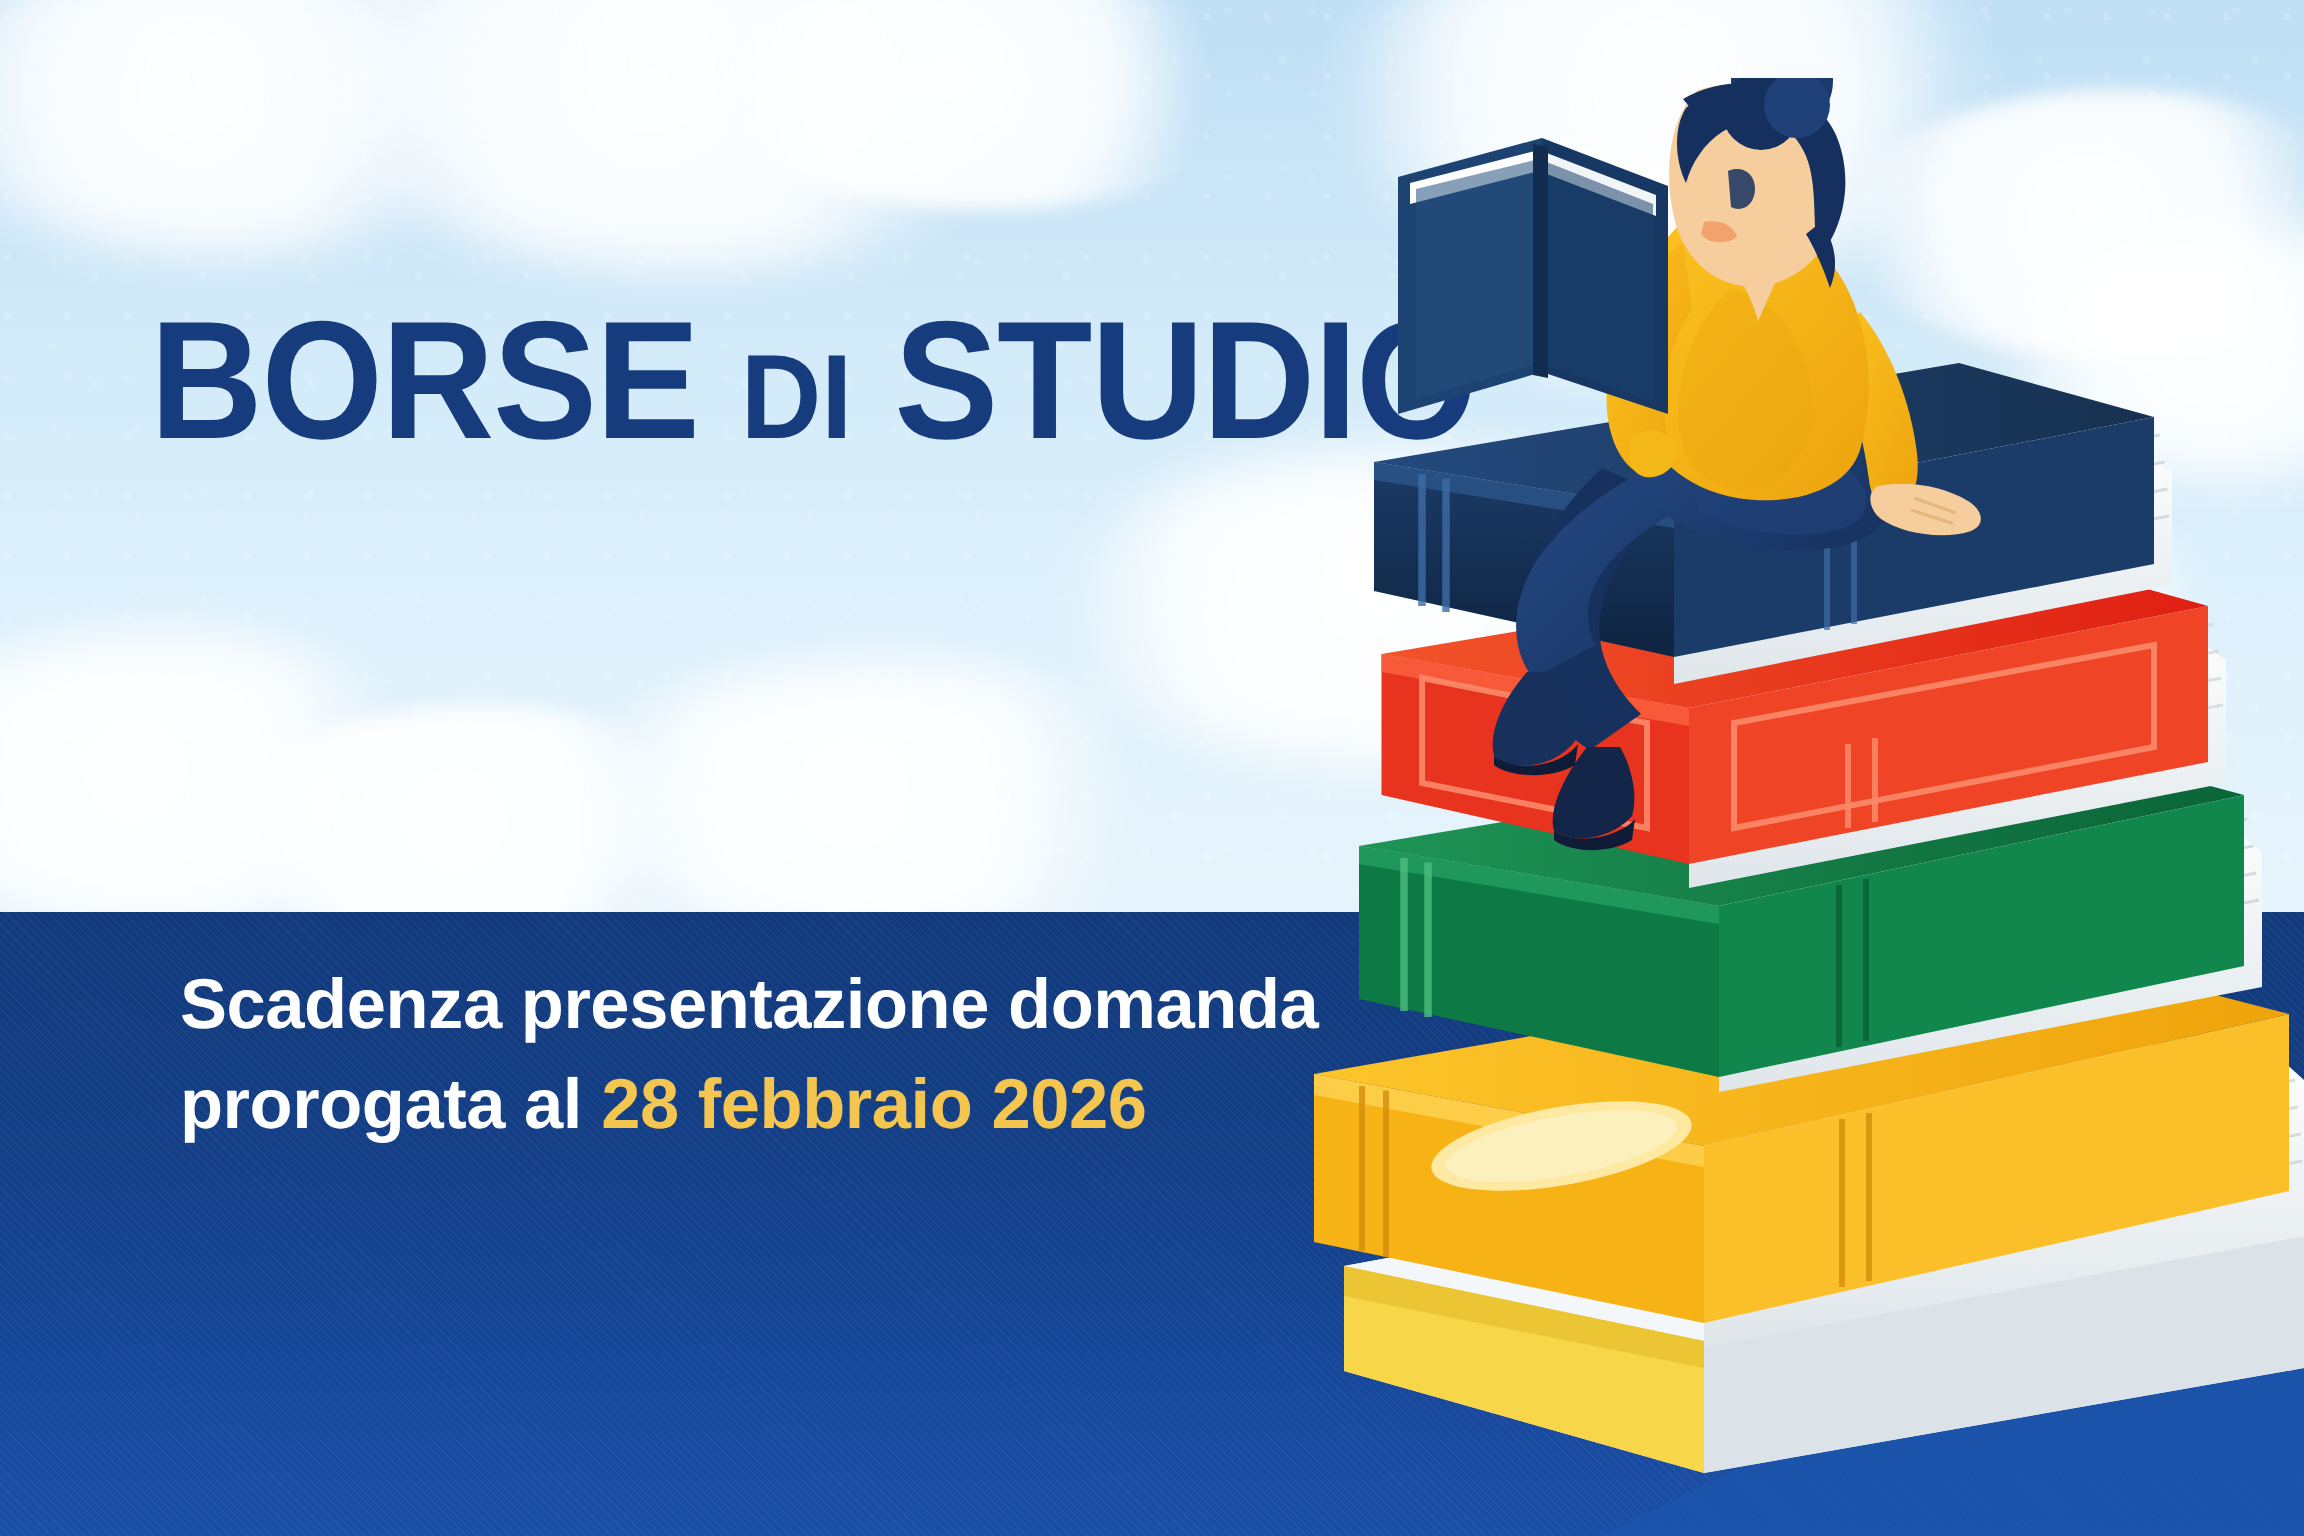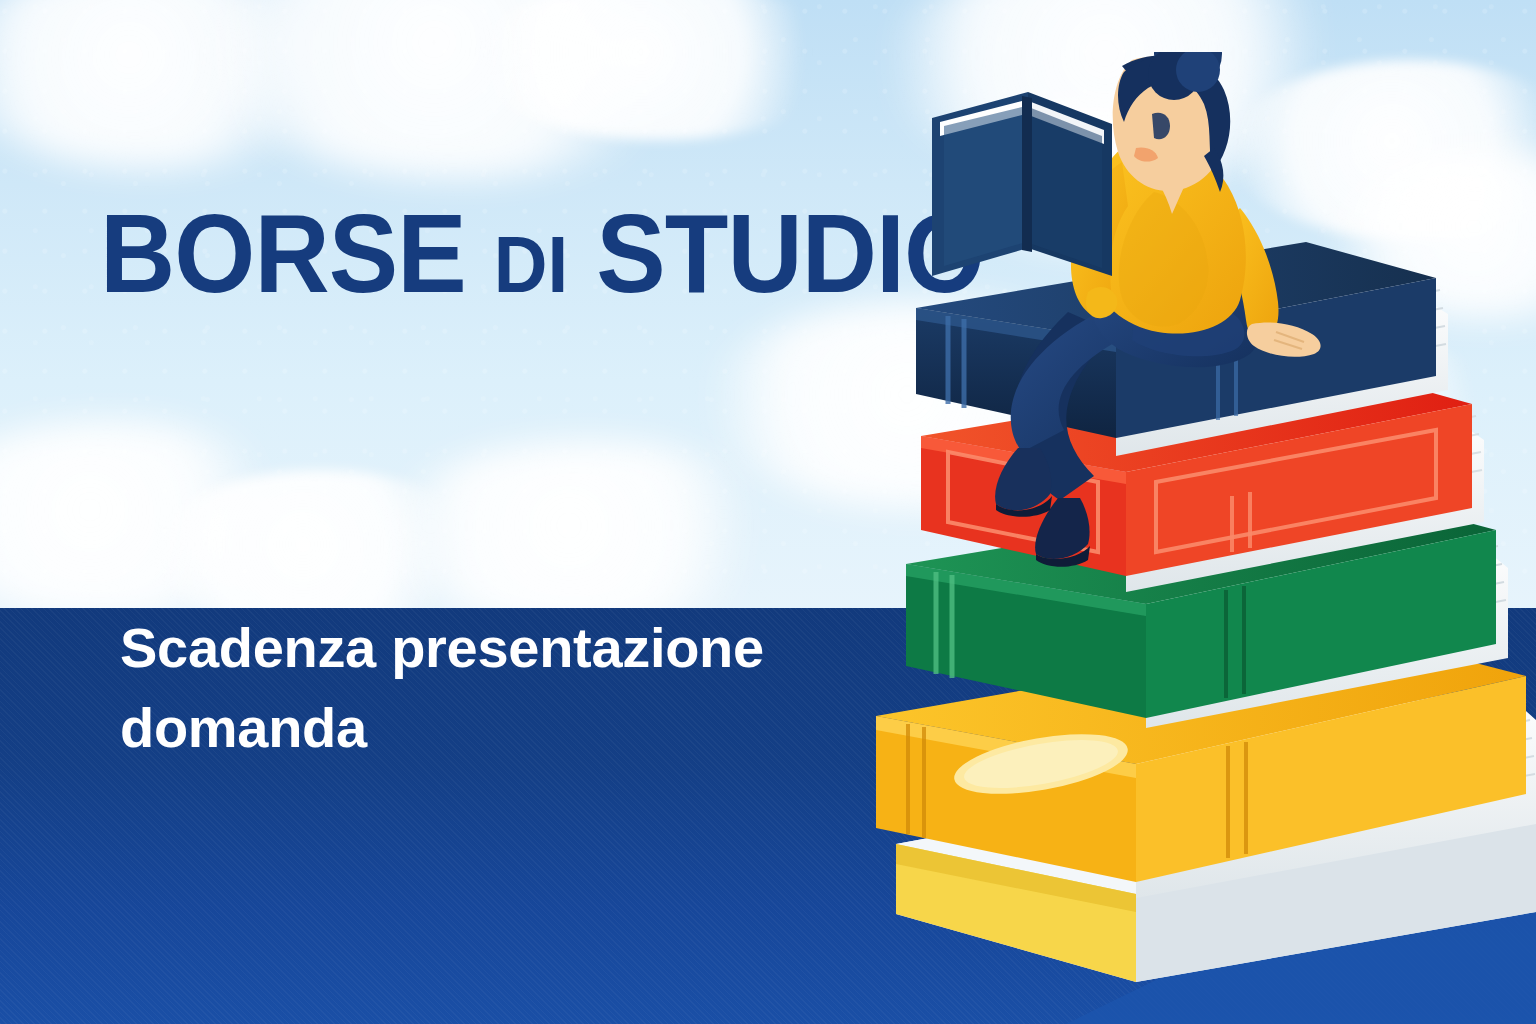--- a/index.html
+++ b/index.html
@@ -87,23 +87,23 @@
     position:absolute;left:0;top:0;width:487px;height:104px;
     display:flex;align-items:center;justify-content:center;
     color:#fbeecd;
     font-weight:bold;font-size:72px;letter-spacing:-1px;
     text-shadow:3px 4px 0 rgba(150,50,8,.45);
     transform:scaleX(.95);
   }
 
   
   .subtitle{
-    position:absolute;left:120px;top:608px;width:760px;
+    position:absolute;left:120px;top:636px;width:760px;
     color:#ffffff;
-    font-size:56px;line-height:1.42;font-weight:bold;
+    font-size:47px;line-height:1.42;font-weight:bold;
     letter-spacing:-.3px;
   }
   .subtitle .hl{color:#f4c64f;}
 
   
   .art{position:absolute;left:836px;top:52px;width:700px;height:930px;}
   .art svg{display:block;width:700px;height:930px;}
 </style>
 </head>
 <body>
@@ -127,20 +127,21 @@
 
   <div class="band"></div>
   <div class="band-grain"></div>
   <div class="floor"></div>
 
   <div class="title"><span>BORSE</span><span>&nbsp;</span><span class="small">DI</span><span>&nbsp;</span><span>STUDIO</span></div>
 
 
   <div class="subtitle">
     <div>Scadenza presentazione domanda</div>
+    <div><span>prorogata al </span><span class="hl">28 febbraio 2026</span></div>
   </div>
 
   <div class="art">
     <svg viewBox="0 0 700 930" xmlns="http://www.w3.org/2000/svg">
       <defs>
         <linearGradient id="gNavyTop" x1="0" y1="0" x2="1" y2="0">
           <stop offset="0" stop-color="#244a7e"></stop>
             <stop offset="1" stop-color="#16304f"></stop>
         </linearGradient>
         <linearGradient id="gNavySide" x1="0" y1="0" x2="0" y2="1">

